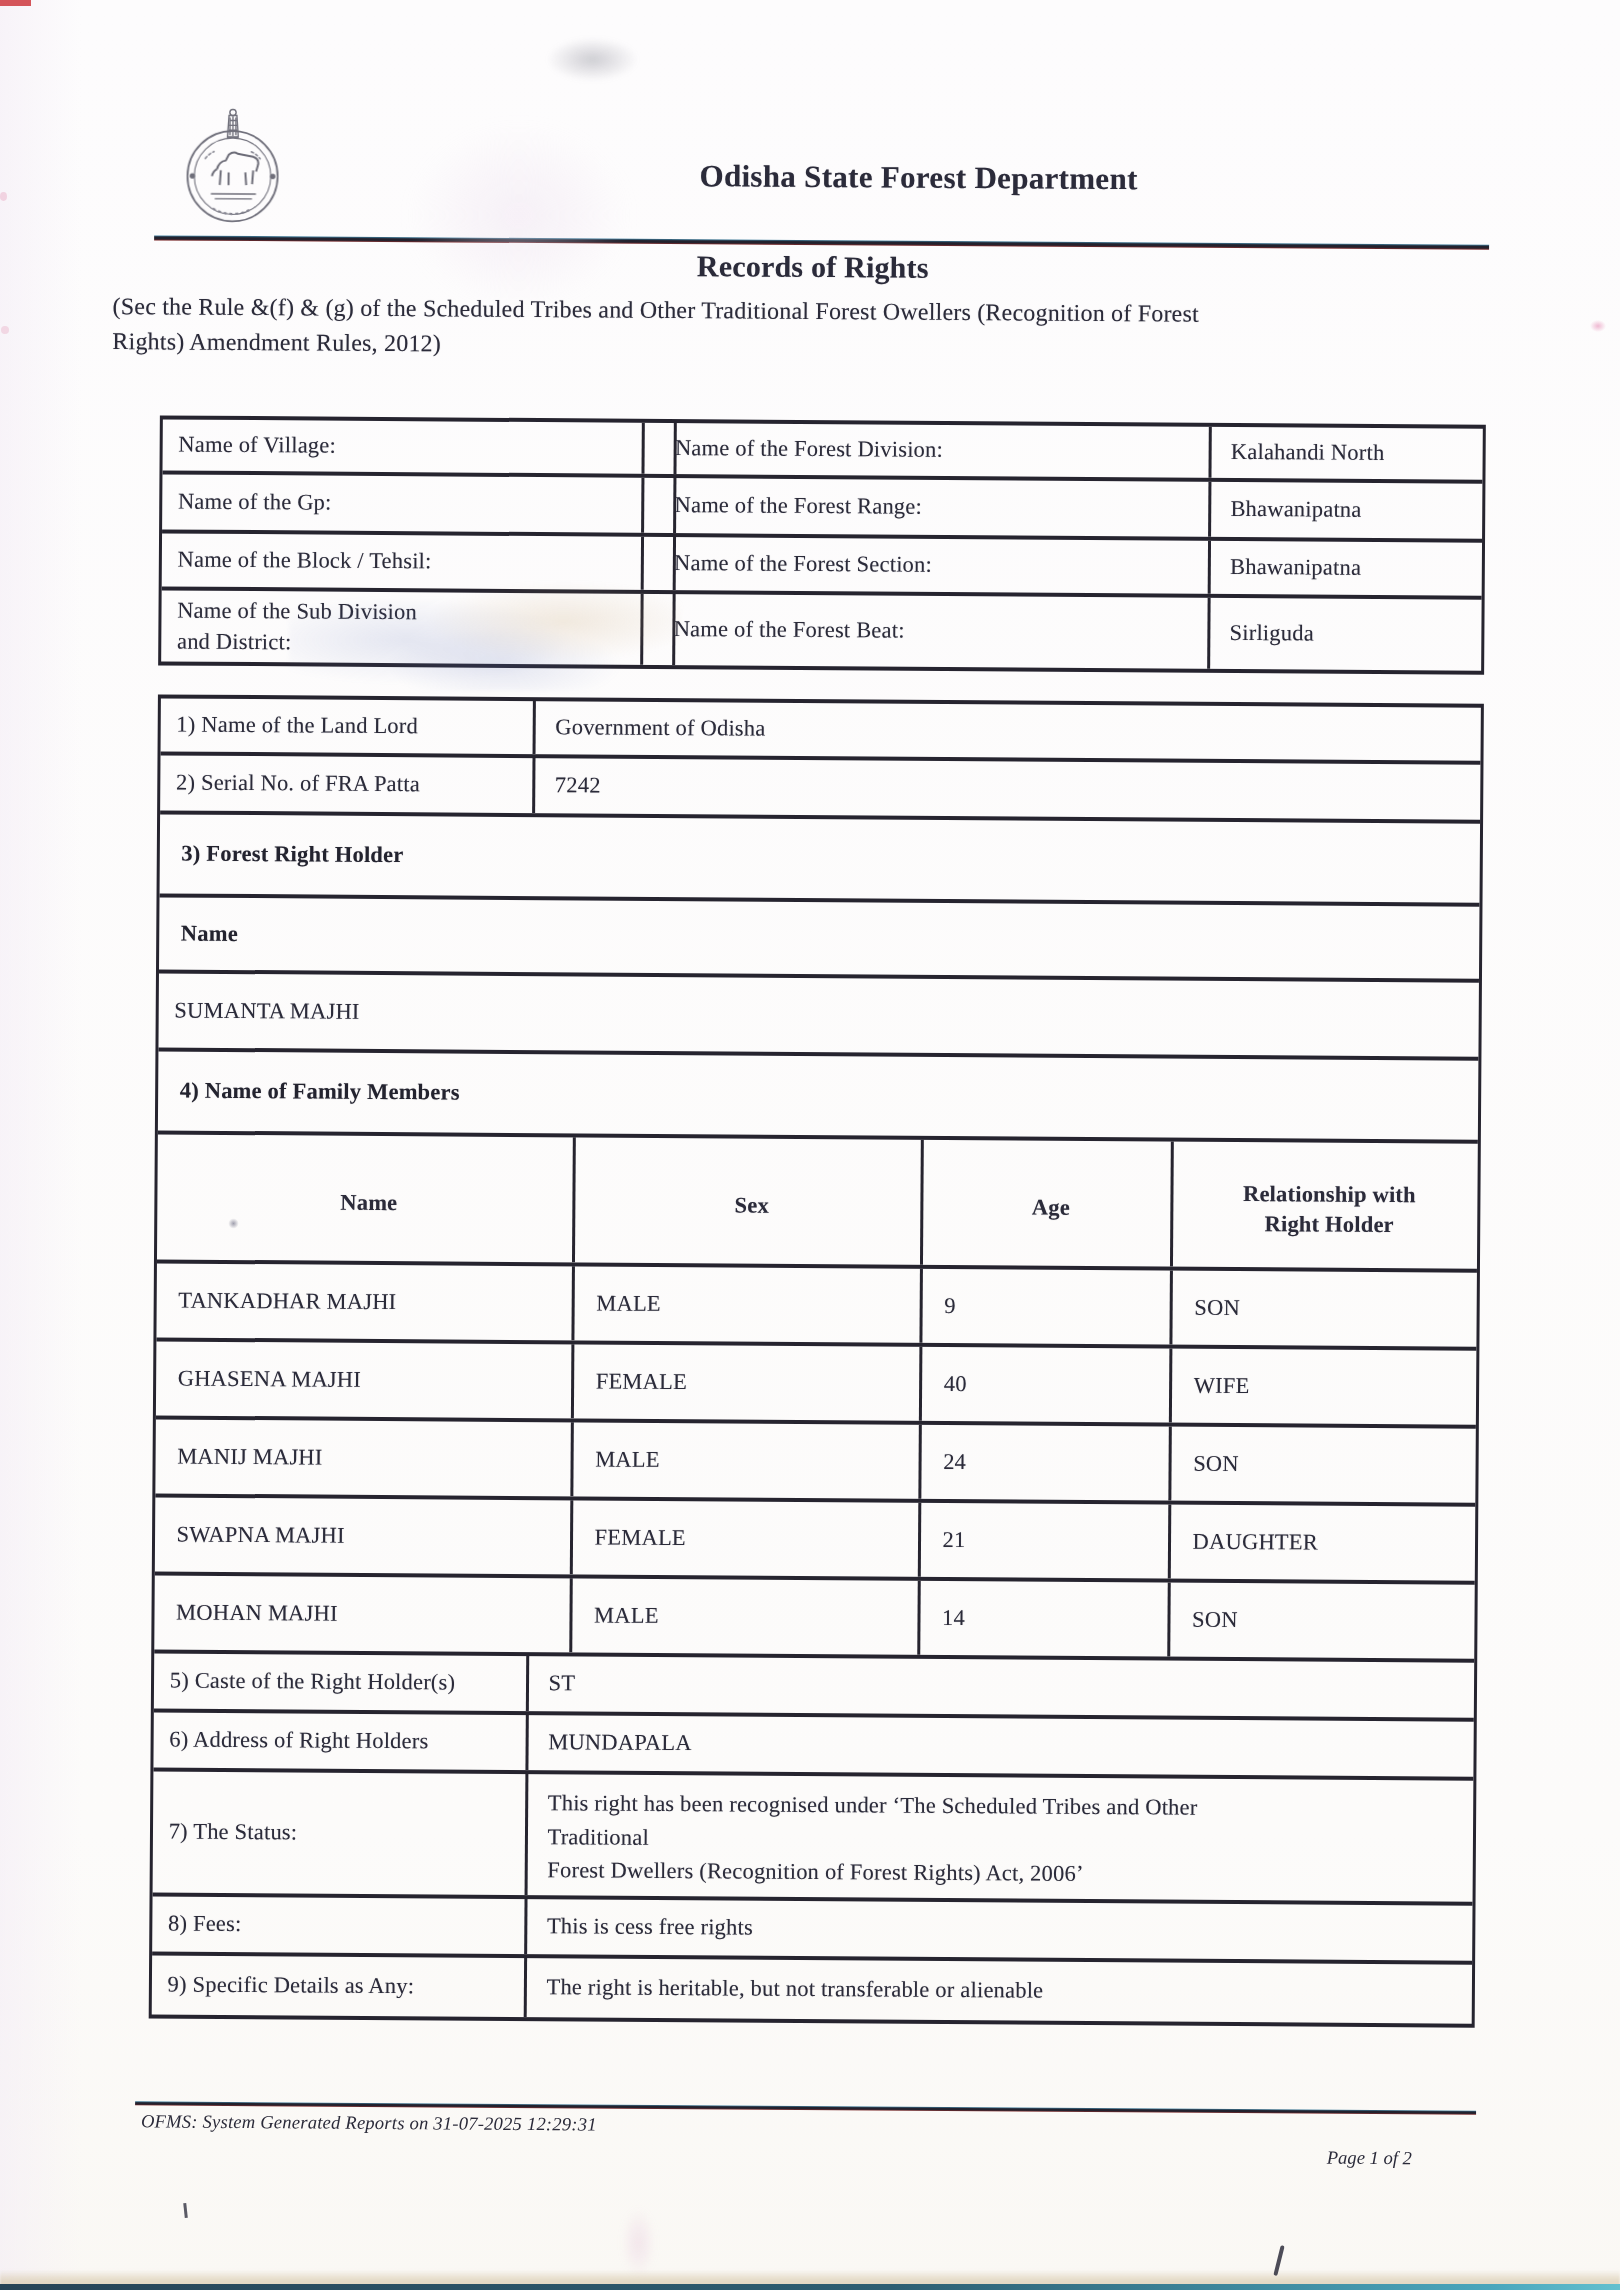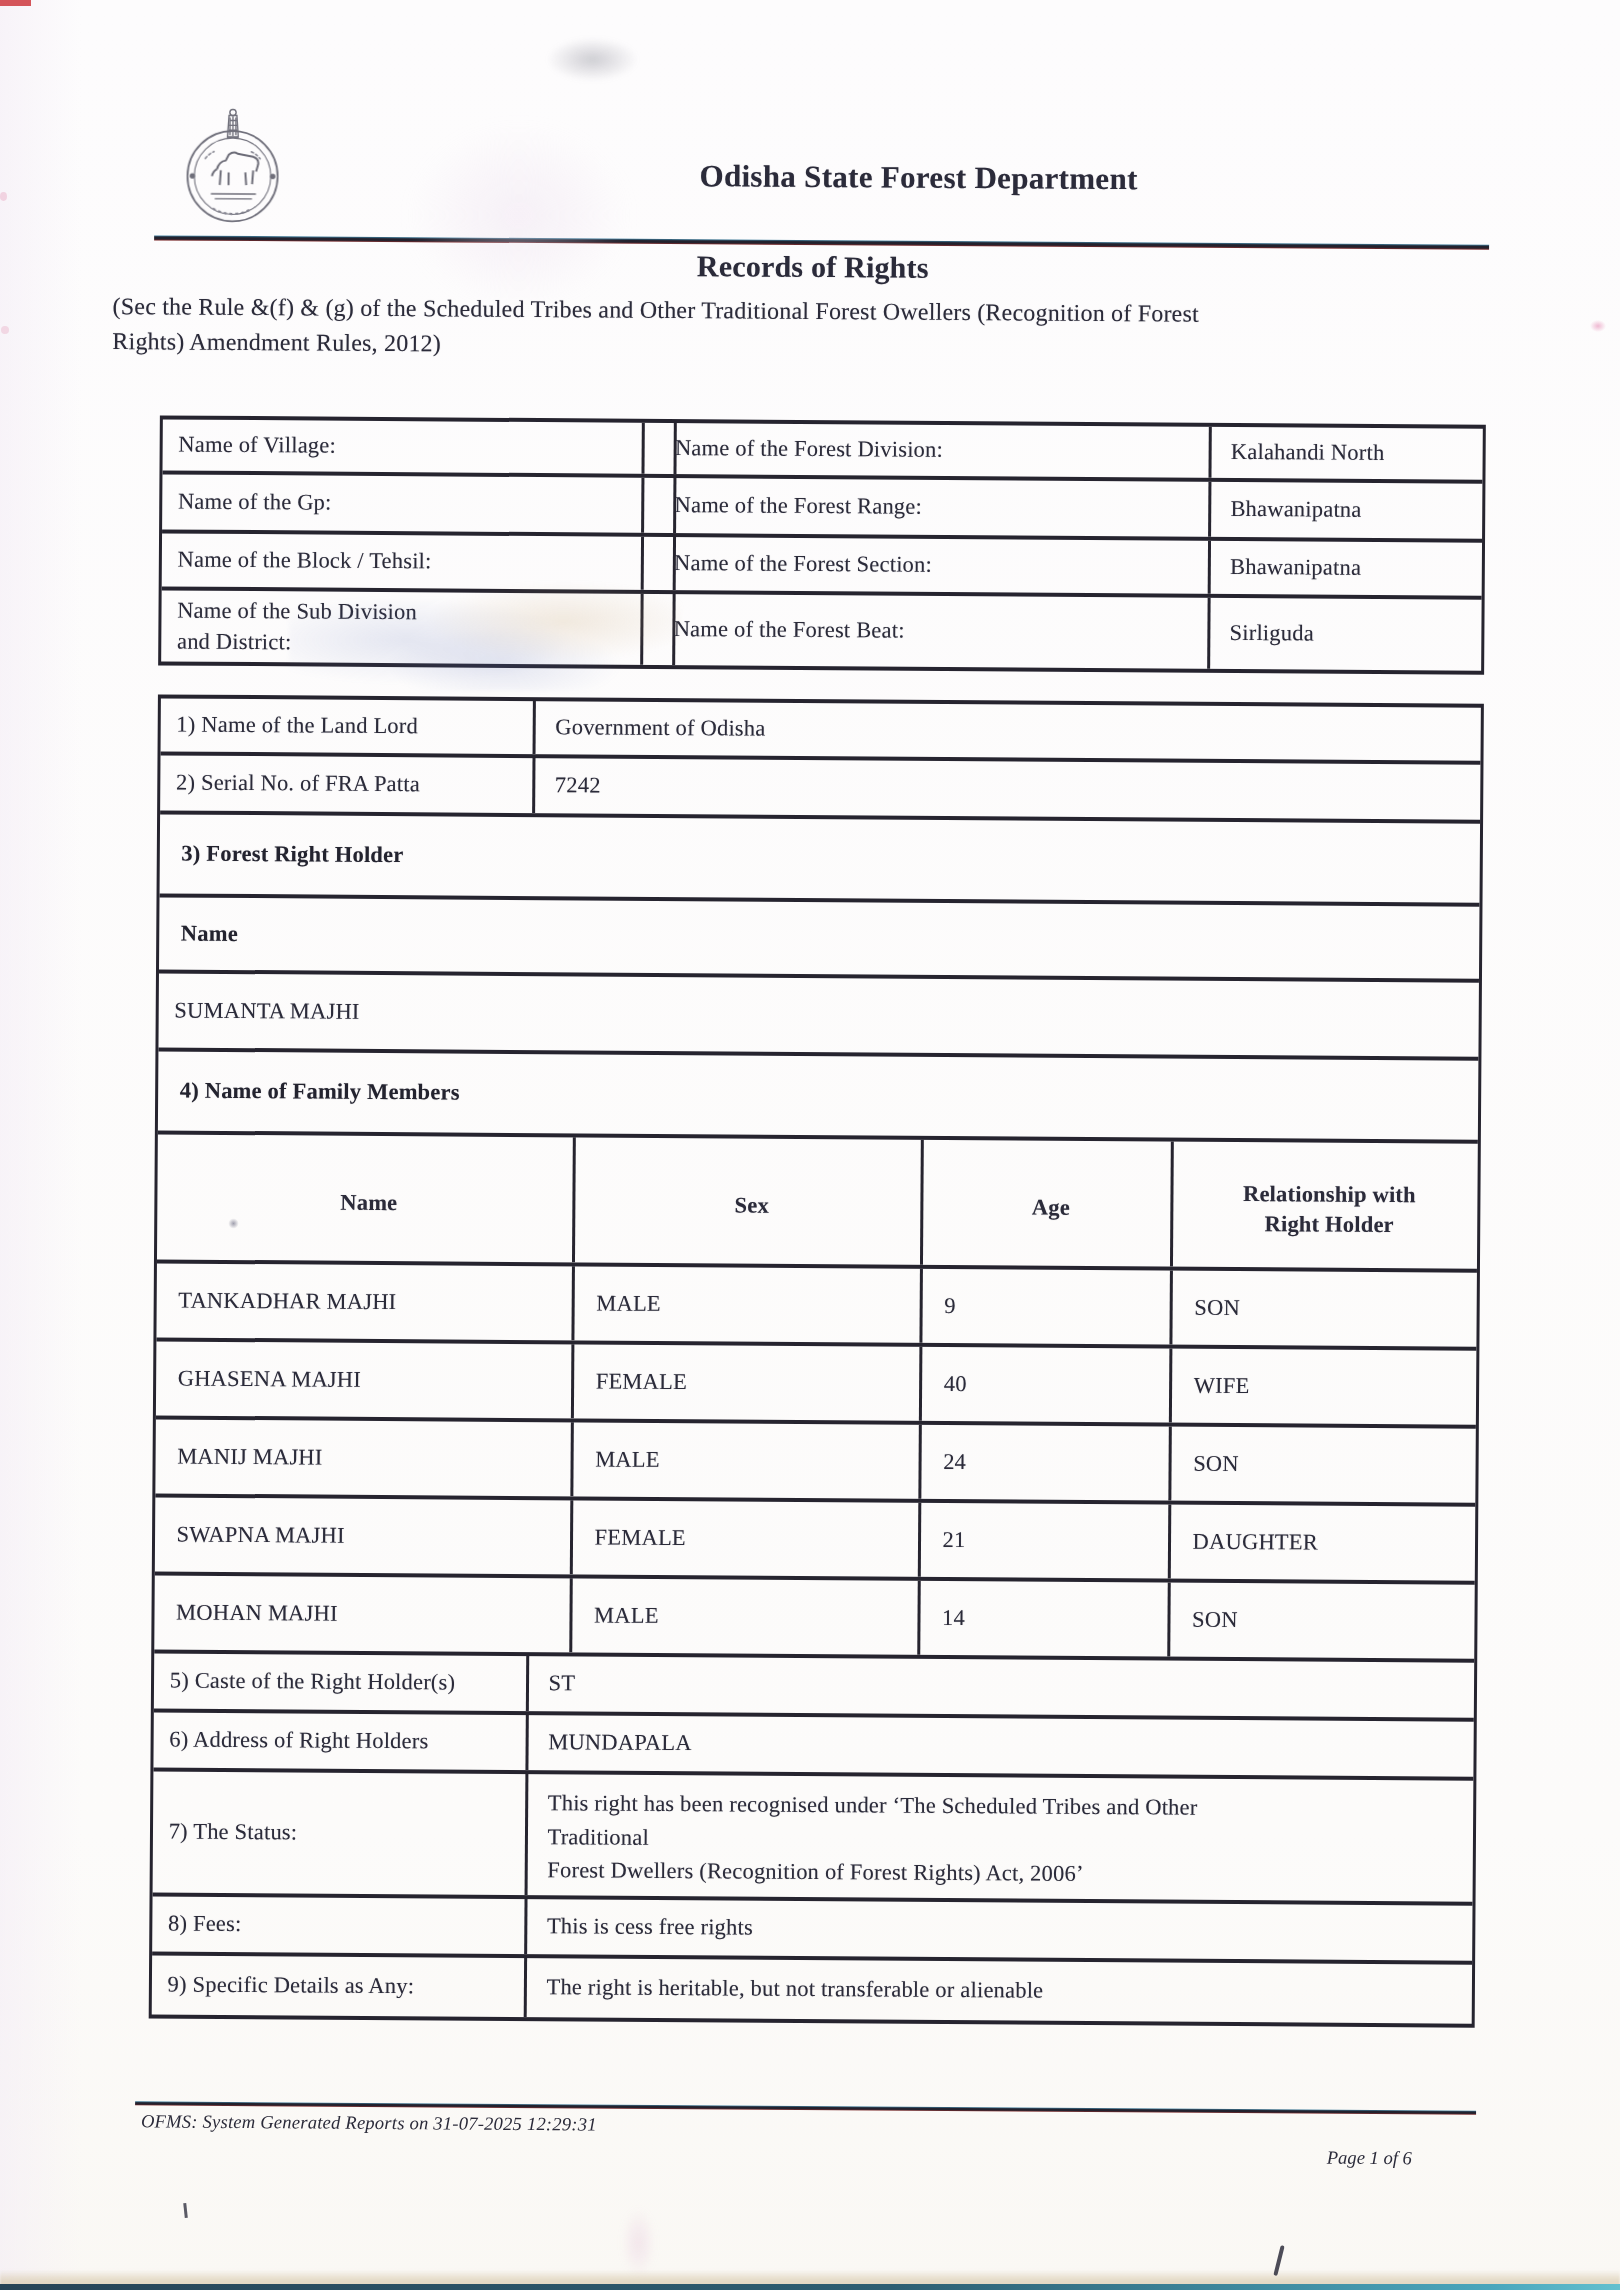--- a/index.html
+++ b/index.html
@@ -250,21 +250,21 @@
         <div class="cell val">This is cess free rights</div>
       </div>
       <div class="rrow h64">
         <div class="cell lab">9) Specific Details as Any:</div>
         <div class="cell val">The right is heritable, but not transferable or alienable</div>
       </div>
     </div>
 
     <div class="hrule foot-rule"></div>
     <div class="foot-note">OFMS: System Generated Reports on 31-07-2025 12:29:31</div>
-    <div class="page-num">Page 1 of 6</div>
+    <div class="page-num">Page 1 of 2</div>
   </div>
 
   <div class="art a-red-dash"></div>
   <div class="art a-gray-smudge"></div>
   <div class="art a-pink-wash"></div>
   <div class="art a-bleed"></div>
   <div class="art a-pink-speck"></div>
   <div class="art a-left-dot1"></div>
   <div class="art a-left-dot2"></div>
   <div class="art a-name-speck"></div>

